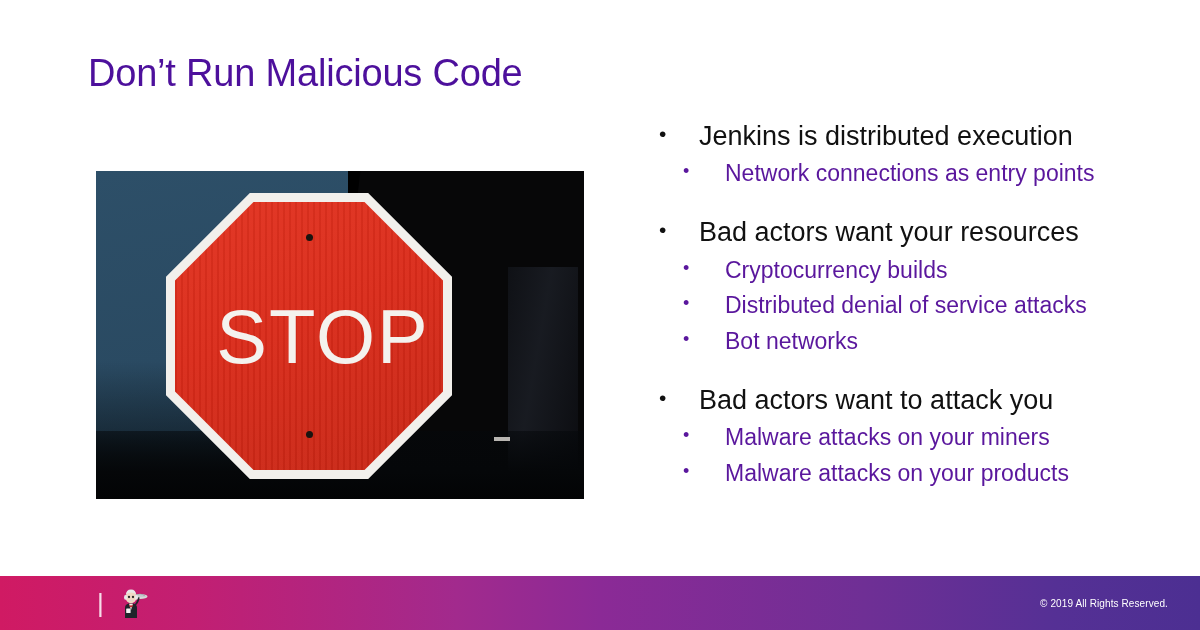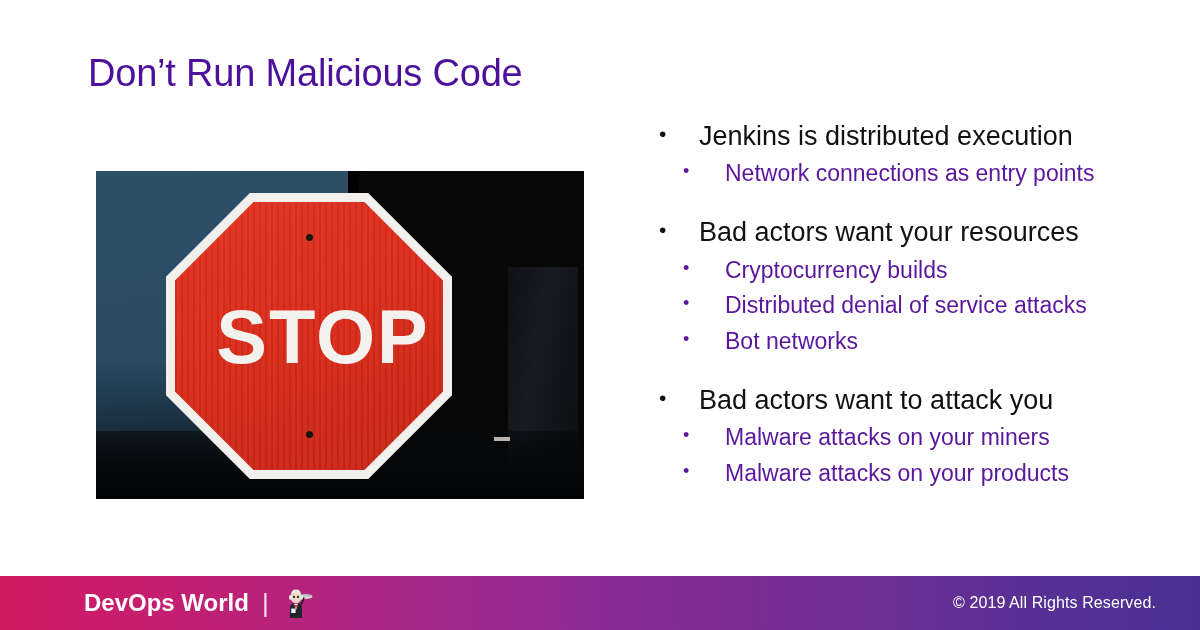--- a/index.html
+++ b/index.html
@@ -105,21 +105,21 @@
       linear-gradient(160deg, #e23320 0%, #da2b1a 45%, #c72615 100%);
   }
   .stop-text {
     position: absolute;
     inset: 0;
     display: flex;
     align-items: center;
     justify-content: center;
     color: #f4f2ee;
     font-size: 76px;
-    font-weight: bold;
+    font-weight: normal;
     letter-spacing: 2px;
     font-family: "Liberation Sans", sans-serif;
     padding-left: 28px;
   }
   .bolt {
     position: absolute;
     left: 50%;
     width: 7px;
     height: 7px;
     margin-left: -3px;
@@ -215,23 +215,23 @@
   }
   .butler {
     position: relative;
     width: 32px;
     height: 30px;
     margin-right: 5px;
     flex: 0 0 auto;
   }
   .footer-copy {
     position: absolute;
-    right: 44px;
+    right: 32px;
     color: #ffffff;
-    font-size: 16px;
+    font-size: 10px;
     letter-spacing: 0.1px;
     white-space: nowrap;
   }
 </style>
 </head>
 <body>
 
 <div class="slide">
 
   <div class="slide-title">Don’t Run Malicious Code</div>
@@ -301,21 +301,20 @@
       <div class="b2">
         <span class="marker">•</span>
         <span class="txt">Malware attacks on your products</span>
       </div>
     </div>
 
   </div>
 
   <div class="footer">
     <div class="footer-brand">
-      <span>DevOps World</span>
       <span class="brand-sep">|</span>
       <span class="butler">
         <svg width="32" height="30" viewBox="0 0 32 30" xmlns="http://www.w3.org/2000/svg">
 
           <ellipse cx="23" cy="8.5" rx="7.5" ry="2.4" fill="#d8d8d8"></ellipse>
           <path d="M17 8.2 Q23 3.4 29 8.2 Z" fill="#9aa0a6"></path>
           <path d="M18.5 8.0 Q23 4.6 27.5 8.0 Z" fill="#c4c8cc"></path>
 
           <path d="M8 30 L8 20 Q8 16.6 11.5 15.6 L16.5 15.6 Q20 16.6 20 20 L20 30 Z" fill="#20242b"></path>
 

